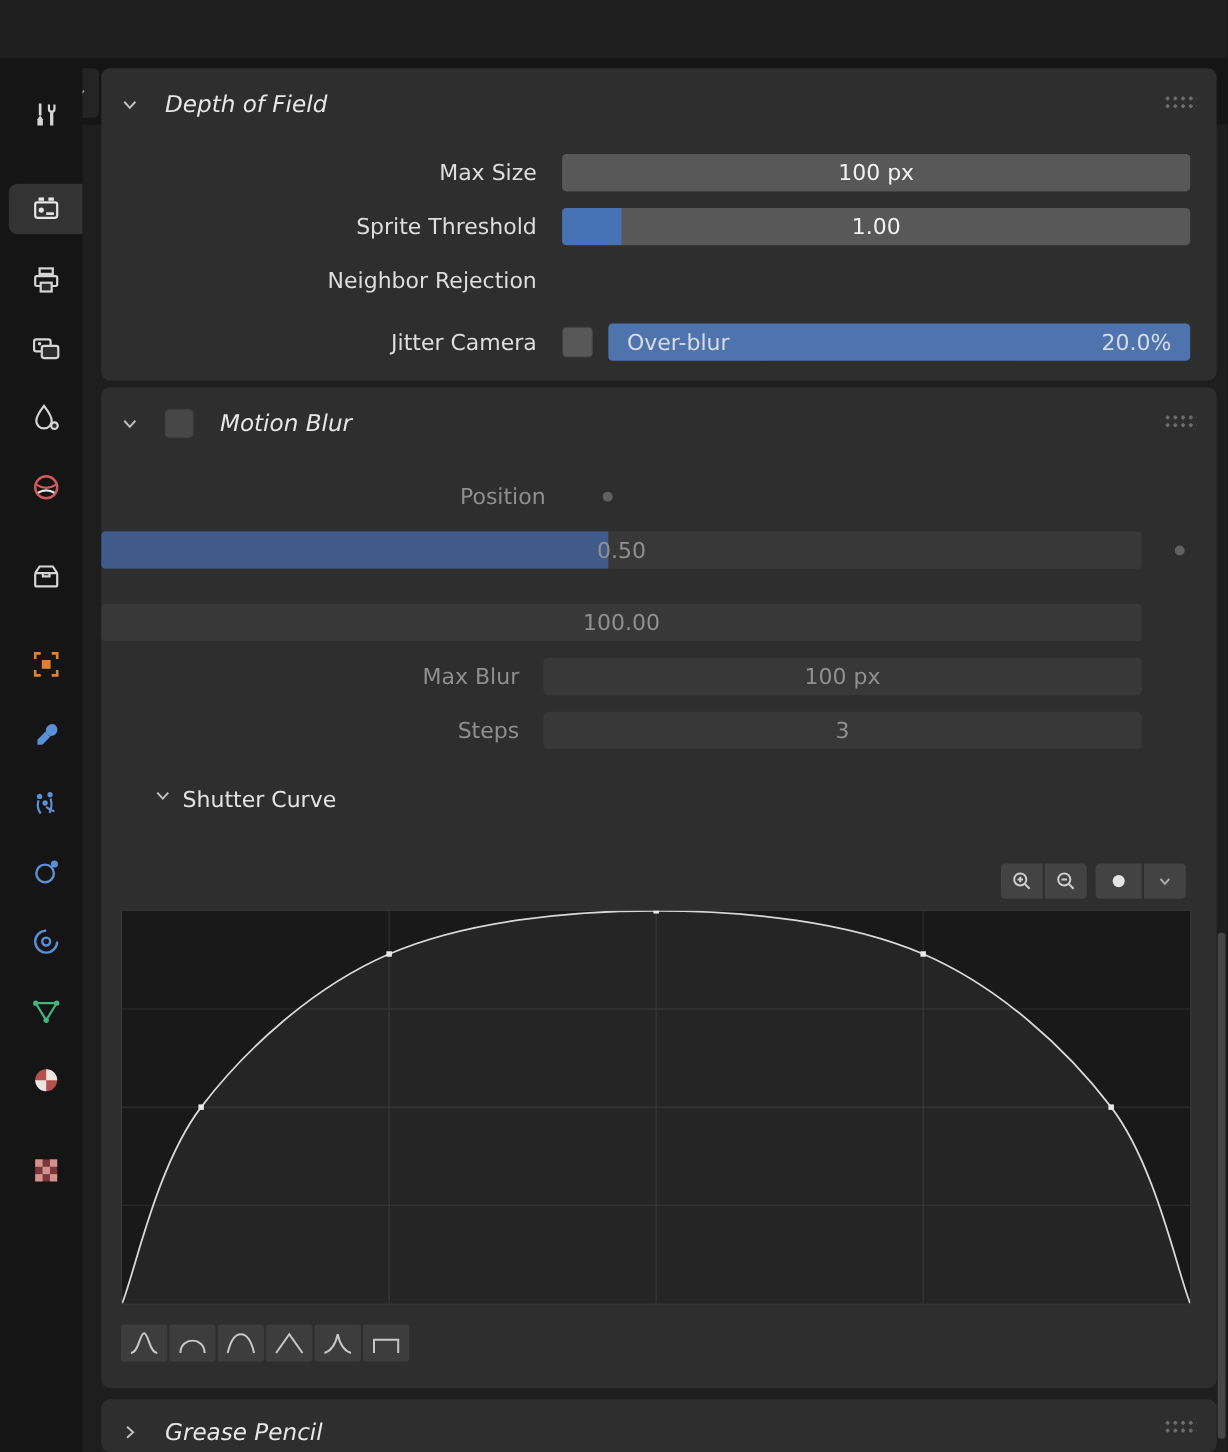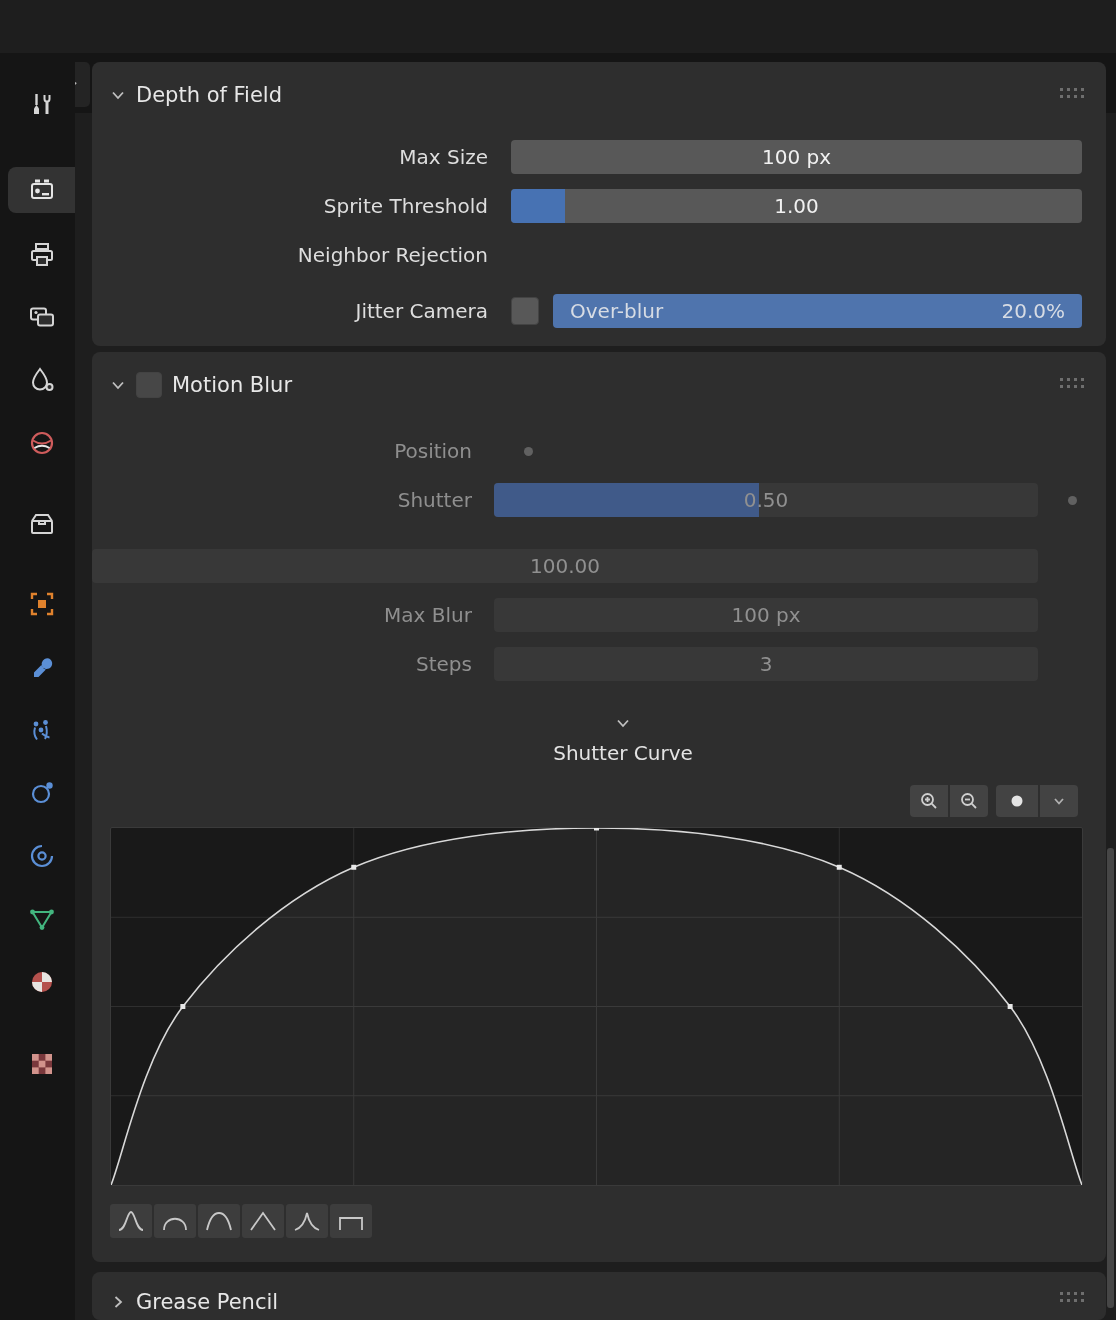--- a/index.html
+++ b/index.html
@@ -17,21 +17,21 @@
       font-family:inherit;min-width:0;}
   .search input::placeholder{color:#8e8e8e;}
   .top-dd{position:absolute;right:14px;top:14px;width:44px;height:36px;background:#242424;
       border-radius:4px;display:flex;align-items:center;justify-content:center;}
   
   .tab{position:absolute;left:8px;width:67px;height:46px;display:flex;align-items:center;
       justify-content:center;border-radius:8px 0 0 8px;}
   .tab.active{background:#333333;}
   
   .panel{position:absolute;left:92px;width:1014px;background:#2e2e2e;border-radius:8px;}
-  .panel-header{display:flex;align-items:center;padding:18px 16px 0 18px;height:48px;gap:10px;position:relative;}
+  .panel-header{display:flex;align-items:center;padding:18px 16px 0 18px;height:48px;gap:24px;position:relative;font-style:italic;}
   .panel-title{font-size:21px;color:#e7e7e7;}
   .grip{position:absolute;right:18px;top:24px;width:30px;height:13px;
       background-image:radial-gradient(#6e6e6e 1.6px,transparent 1.7px);
       background-size:7px 7px;background-position:0 0;}
   
   .row{display:flex;align-items:center;height:34px;margin-top:15px;}
   .row-label{width:396px;text-align:right;font-size:20px;color:#dedede;margin-right:23px;flex:none;}
   .row .spacer-r{width:24px;flex:none;}
   .field{flex:1;height:34px;border-radius:4px;background:#585858;position:relative;overflow:hidden;
       display:flex;align-items:center;justify-content:center;font-size:20px;color:#f1f1f1;}
@@ -42,21 +42,21 @@
       justify-content:space-between;padding:0 17px;font-size:20px;color:#d7dce4;}
   
   .mrow .row-label{width:380px;margin-right:22px;color:#8f8f8f;}
   .mrow .field{background:#383838;color:#909090;}
   .mrow .field .fill{background:#405a89;}
   .decor{width:68px;display:flex;align-items:center;justify-content:center;flex:none;}
   .dot{width:9px;height:9px;border-radius:50%;background:#616161;}
   .dropdown{flex:1;height:34px;border-radius:4px;background:#383838;display:flex;align-items:center;
       padding:0 14px;font-size:20px;color:#989898;}
   .dropdown .dd-text{flex:1;text-align:left;}
-  .subheader{display:flex;align-items:center;gap:10px;margin:34px 0 0 48px;height:30px;flex-direction:column;}
+  .subheader{display:flex;gap:10px;margin:34px 0 0 48px;height:30px;}
   .subheader .panel-title{font-size:20px;color:#e3e3e3;}
   
   .curve-toolbar{display:flex;justify-content:flex-end;margin:40px 28px 0 0;gap:8px;height:32px;}
   .btn-group{display:flex;gap:2px;}
   .tool-btn{width:38px;height:32px;background:#434343;display:flex;align-items:center;justify-content:center;}
   .tool-btn.first{border-radius:4px 0 0 4px;}
   .tool-btn.last{border-radius:0 4px 4px 0;}
   .curve-area{position:relative;margin:10px 23px 0 18px;width:973px;height:359px;background:#191919;
       border:1px solid #3a3a3a;border-radius:2px;}
   .curve-area svg{position:absolute;left:0;top:0;width:100%;height:100%;}
@@ -270,29 +270,28 @@
   <div class="panel" style="top:352px;height:910px;">
     <div class="panel-header">
       <svg class="chev" width="16" height="16" viewBox="0 0 16 16">
         <path d="M3 5.5 L8 11 L13 5.5" stroke="#c0c0c0" stroke-width="1.8" fill="none"></path>
       </svg>
       <div class="checkbox" style="width:26px;height:26px;background:#474747;"></div>
       <span class="panel-title">Motion Blur</span>
       <div class="grip"></div>
     </div>
 
-    <div class="row mrow" style="margin-top:34px;">
+    <div class="row mrow" style="margin-top:34px;padding-left:24px;">
       <span class="row-label">Position</span>
       <div class="decor">
           <div class="dot"></div>
         </div>
     </div>
 
     <div class="row mrow">
-      <span class="row-label">Shutter</span>
       <div class="field">
         <div class="fill" style="width: 48.7%;"></div>
         <span class="val">0.50</span>
       </div>
       <div class="decor">
           <div class="dot"></div>
         </div>
     </div>
 
     <div class="row mrow" style="margin-top:32px;">

